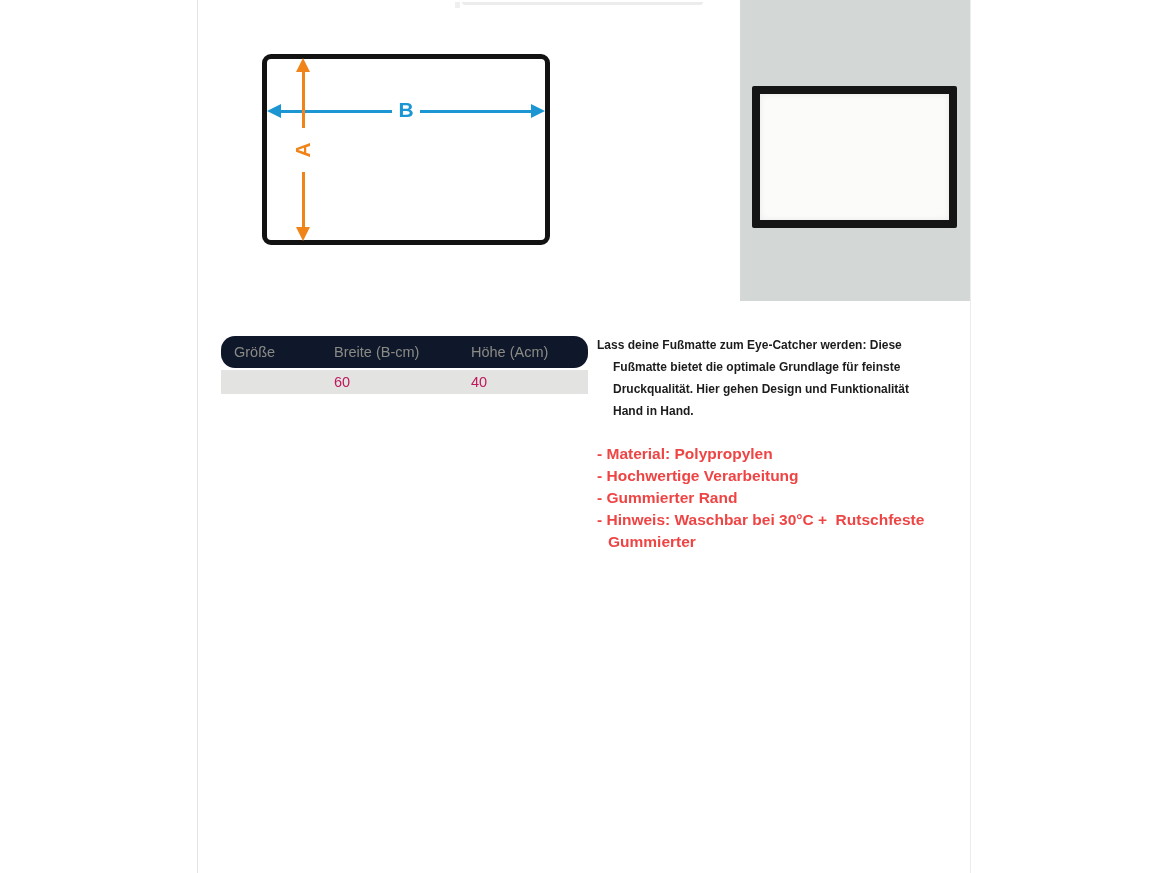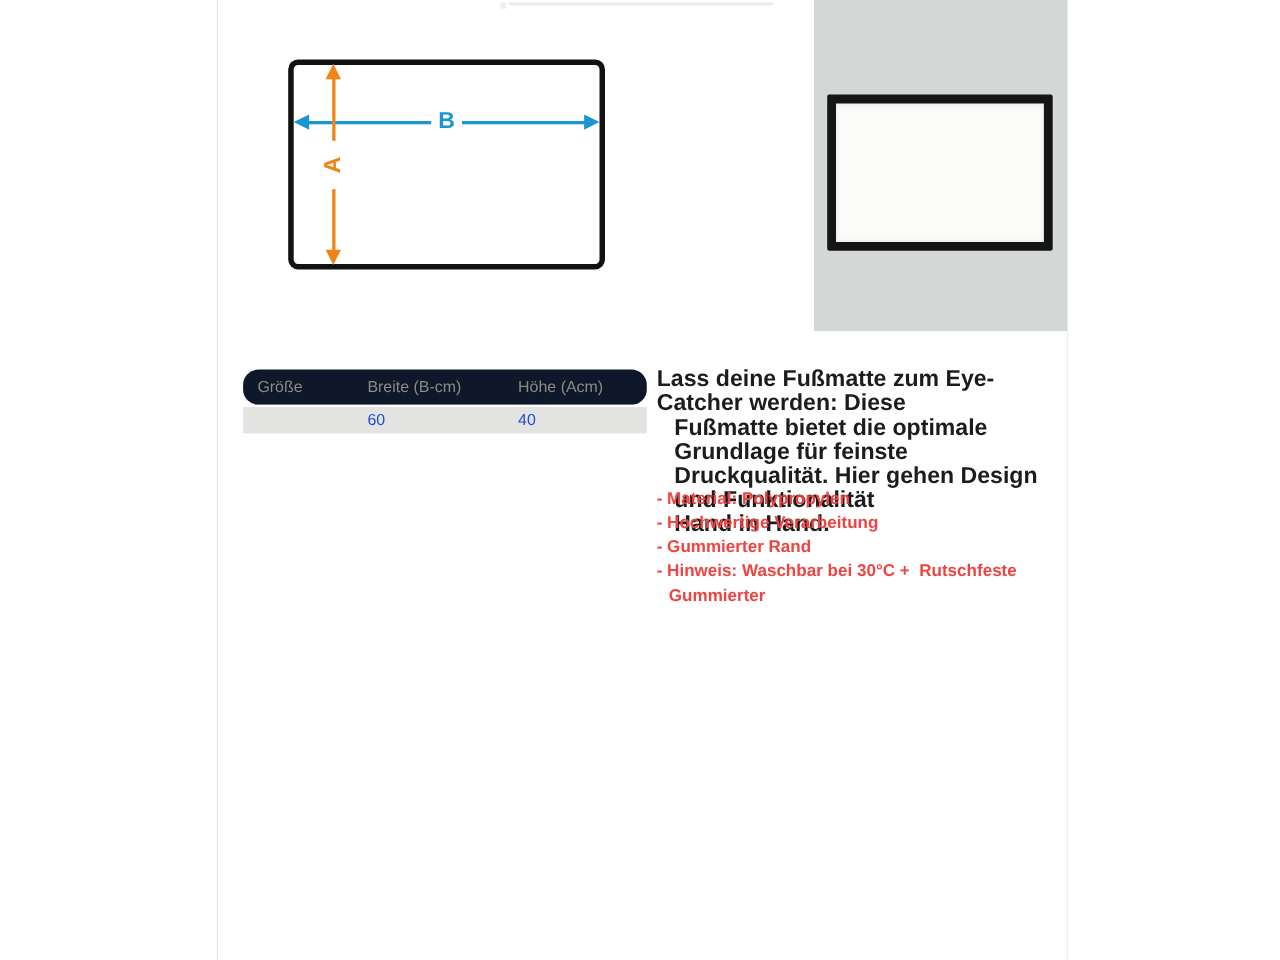--- a/index.html
+++ b/index.html
@@ -33,25 +33,25 @@
 
   
   .photo{position:absolute;left:740px;top:0;width:230px;height:301px;background:#d3d7d6;}
   .mat{position:absolute;left:12px;top:86px;width:205px;height:142px;box-sizing:border-box;border:8px solid #151515;border-radius:2px;background:#fbfbf9;box-shadow:inset 0 0 6px rgba(0,0,0,0.08);}
 
   
   .size-table{position:absolute;left:221px;top:336px;width:367px;font-size:14.5px;}
   .t-row{display:grid;grid-template-columns:113px 137px 1fr;align-items:center;}
   .t-head{height:32px;background:#0f172a;color:#8b8b85;border-radius:14px;}
   .t-gap{height:2px;background:#ffffff;}
-  .t-data{height:24px;background:#e3e3e1;color:#1d4ed8;}
+  .t-data{height:24px;background:#e3e3e1;color:#be185d;}
   .t-cell:first-child{padding-left:13px;}
 
   
-  .desc{position:absolute;left:597px;top:334px;width:375px;font-size:21px;font-weight:600;color:#1c1c1c;line-height:22px;}
+  .desc{position:absolute;left:597px;top:334px;width:375px;font-size:12px;font-weight:600;color:#1c1c1c;line-height:22px;}
   .desc .line{white-space:pre-wrap;}
   .desc .line.cont{padding-left:16px;}
   .features{position:absolute;left:597px;top:443px;width:375px;font-size:15.5px;font-weight:600;color:#ef4444;line-height:22px;}
   .features .line{white-space:pre-wrap;}
   .features .line.wrap{padding-left:11px;}
 </style>
 </head>
 <body>
 
 <div class="v-line left"></div>

